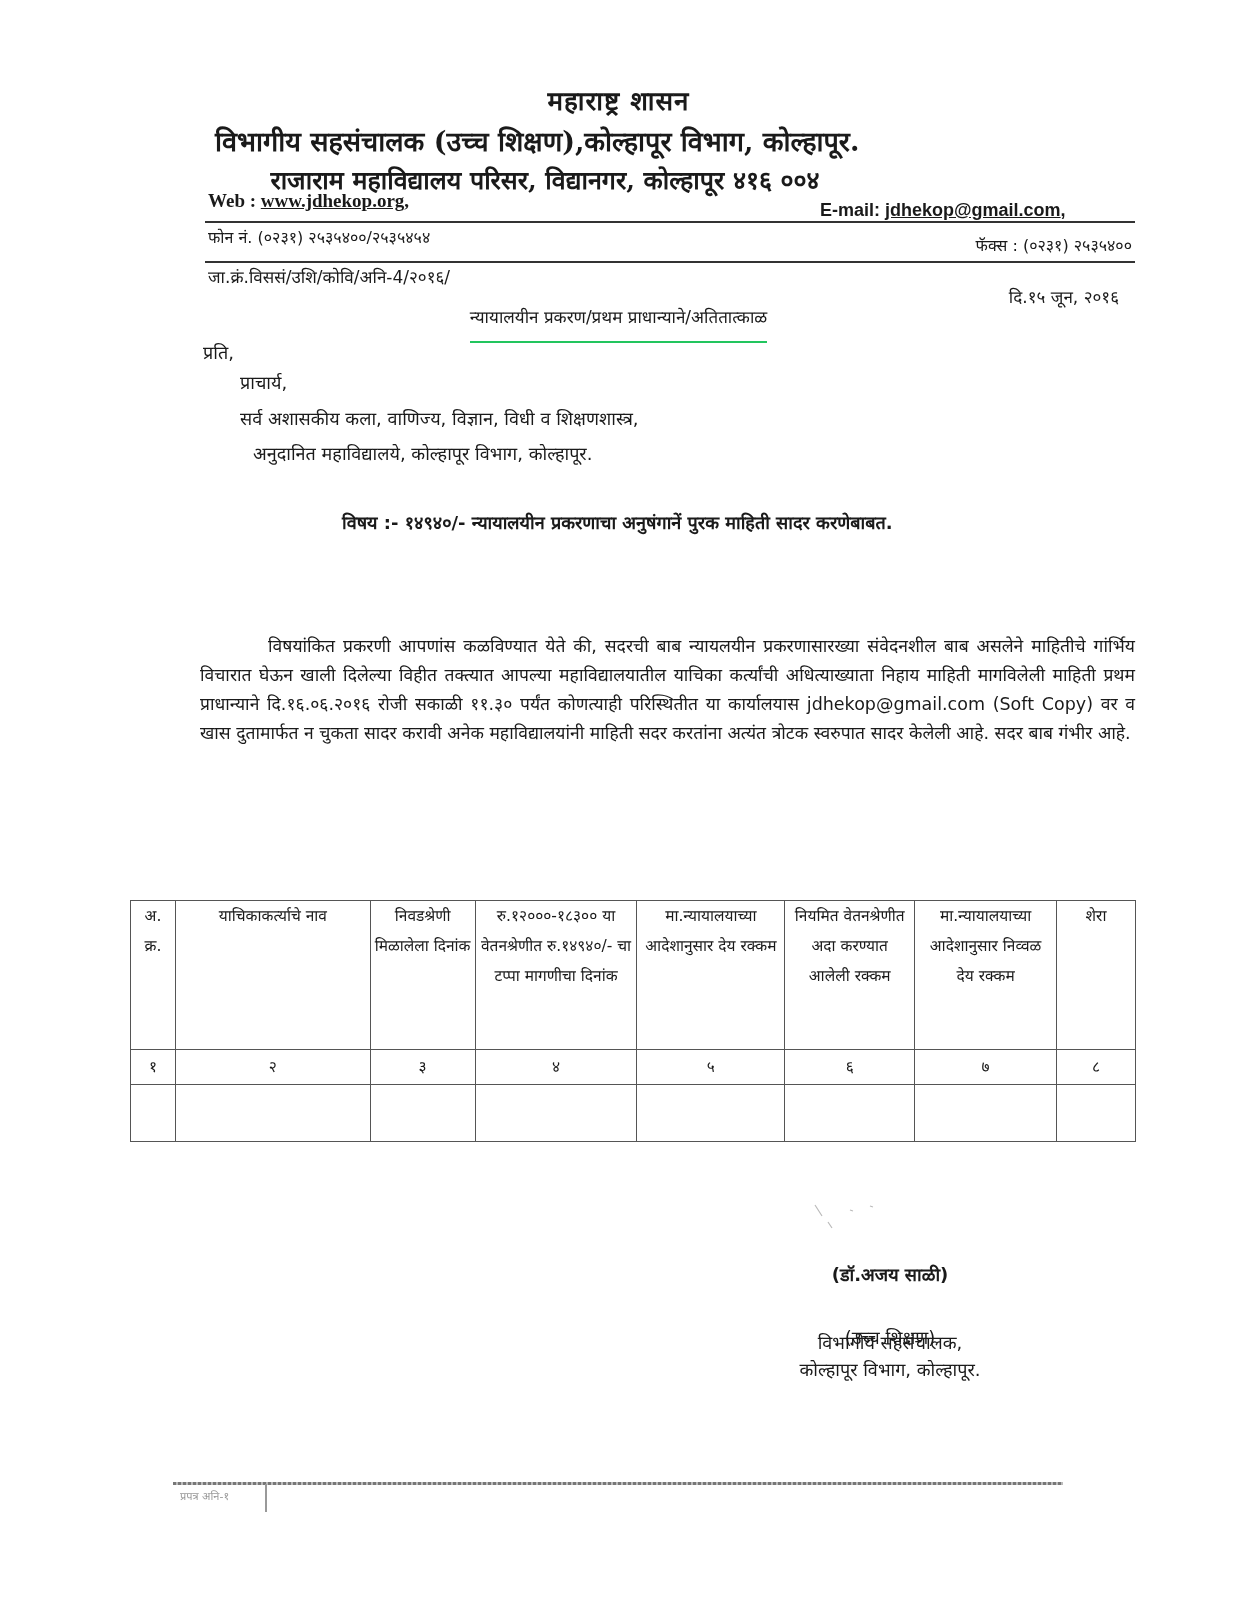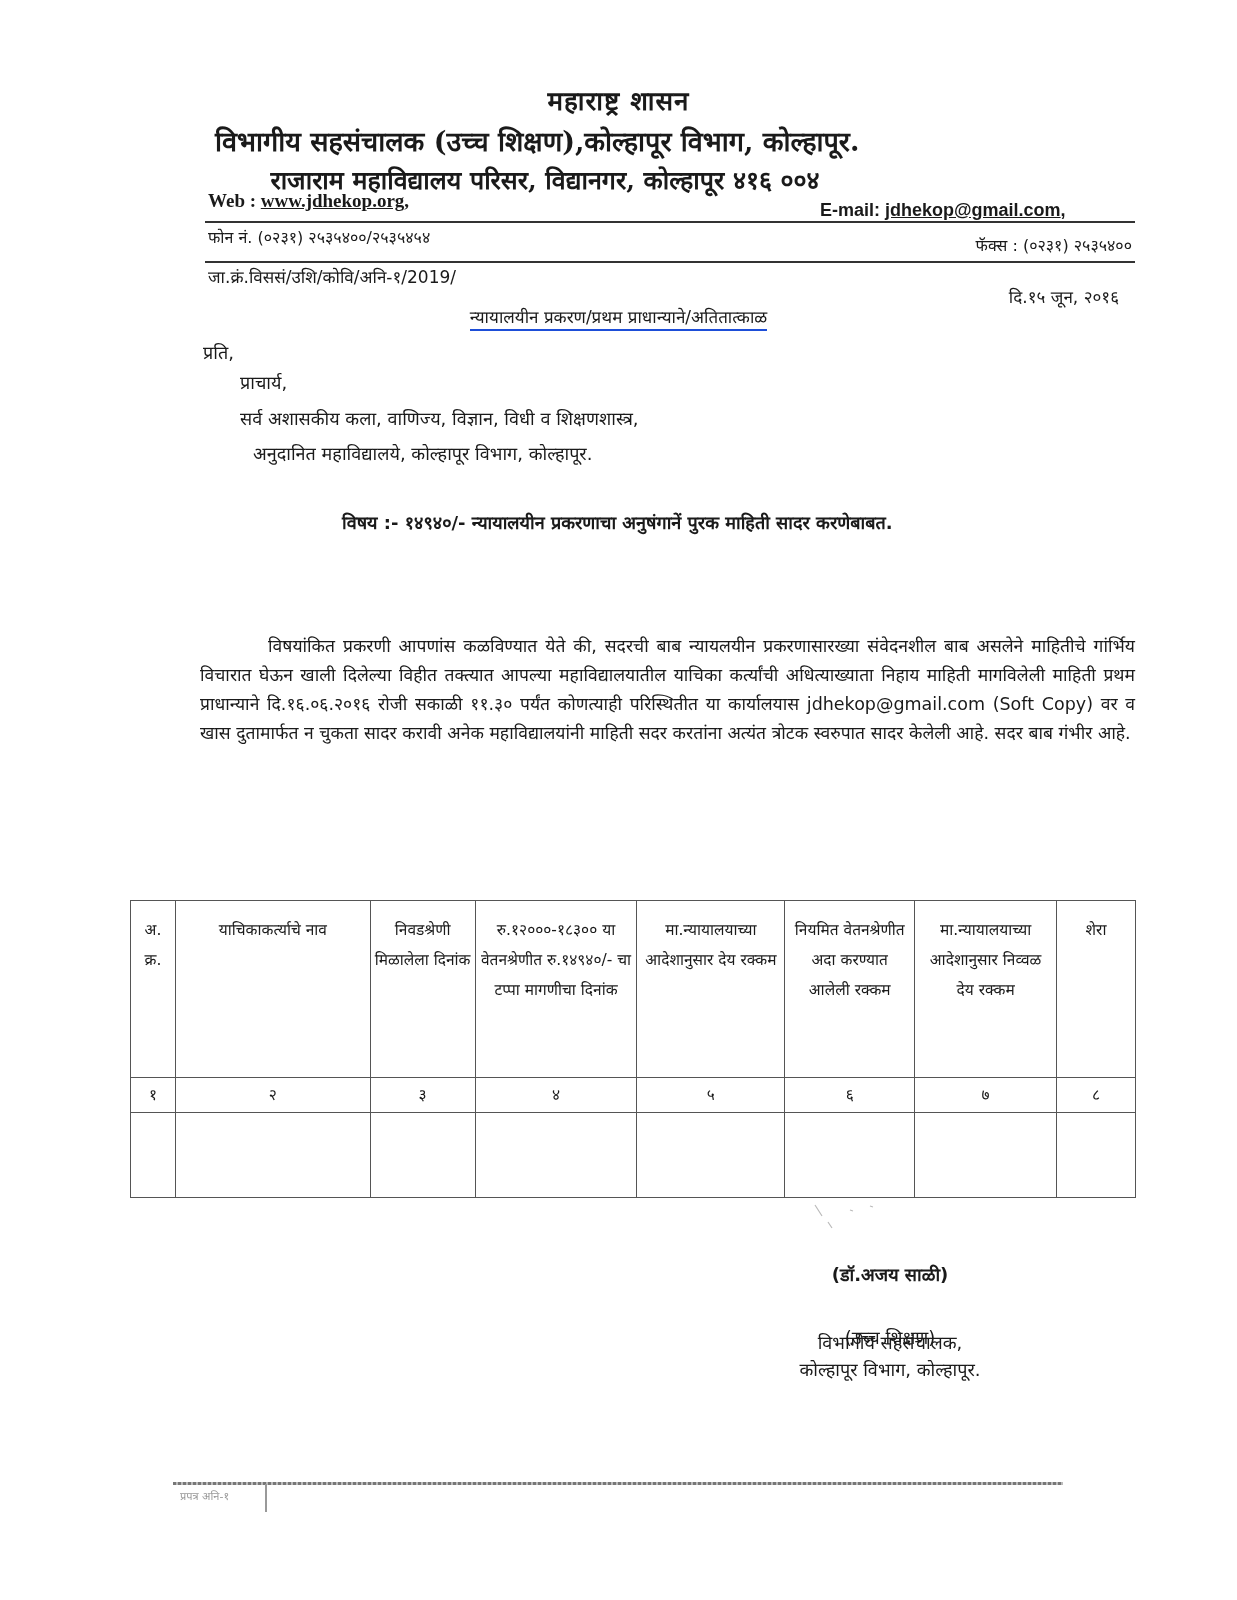--- a/index.html
+++ b/index.html
@@ -12,28 +12,28 @@
     .hdr3 { left:0; width:1090px; top:162px; text-align:center; font-family:"DejaVu Serif", serif; font-size:25px; font-weight:bold; }
     .web { left:208px; top:190px; font-family:"Liberation Serif", serif; font-size:19px; font-weight:bold; }
     .web u, .email u { text-decoration:underline; }
     .email { left:820px; top:200px; font-family:Liberation Sans, sans-serif; font-size:18px; font-weight:bold; }
     .rule { left:205px; width:930px; height:0; border-top:2px solid #333; }
     .phone { left:208px; top:226px; font-size:16px; }
     .fax { right:105px; top:234px; font-size:16px; }
     .ref { left:208px; top:265px; font-size:17px; }
     .date { right:118px; top:285px; font-size:17px; }
     .priority { left:0; width:1237px; top:305px; text-align:center; font-size:17px; }
-    .priority span { border-bottom:2px solid #1d4ed8; padding-bottom:2px; }
+    .priority span { border-bottom:2px solid #22c55e; padding-bottom:14px; }
     .prati { left:203px; top:340px; font-size:18px; }
     .addr { left:240px; font-size:18px; }
     .subject { left:342px; top:510px; font-size:18px; font-weight:bold; }
     .para { left:200px; top:632px; width:935px; font-size:17.5px; line-height:29px; text-align:justify; }
     .para .indent { display:inline-block; width:68px; }
     table.grid { position:absolute; left:130px; top:900px; width:1006px; border-collapse:collapse; font-size:15.5px; }
-    table.grid td { border:1px solid #555; vertical-align:top; text-align:center; padding:14px 4px; line-height:30px; }
+    table.grid td { border:1px solid #555; vertical-align:top; text-align:center; padding:0 4px; line-height:30px; }
     table.grid tr.head td { height:148px; }
     table.grid tr.nums td { height:34px; padding:0; vertical-align:middle; }
     table.grid tr.blank td { height:56px; }
     .sig-scribble { left:810px; top:1200px; width:80px; height:30px; }
     .sig { left:740px; width:300px; text-align:center; font-size:18px; }
     .sig.name { font-weight:bold; }
     .footer-rule { left:173px; top:1482px; width:890px; height:3px; background:repeating-linear-gradient(90deg,#777 0 3px,#bbb 3px 5px); }
     .footer-vrule { left:265px; top:1484px; width:2px; height:28px; background:#999; }
     .footer-txt { left:180px; top:1488px; font-size:11px; color:#999; }
   </style>
@@ -49,21 +49,21 @@
 </div>
 <div class="abs email">
   <span>E-mail: </span><u>jdhekop@gmail.com</u><span>,</span>
 </div>
 
 <div class="abs rule" style="top:221px;"></div>
 <div class="abs phone">फोन नं. (०२३१) २५३५४००/२५३५४५४</div>
 <div class="abs fax">फॅक्स : (०२३१) २५३५४००</div>
 <div class="abs rule" style="top:261px;"></div>
 
-<div class="abs ref">जा.क्रं.विससं/उशि/कोवि/अनि-१/2019/</div>
+<div class="abs ref">जा.क्रं.विससं/उशि/कोवि/अनि-4/२०१६/</div>
 <div class="abs date">दि.१५ जून, २०१६</div>
 
 <div class="abs priority">
   <span>न्यायालयीन प्रकरण/प्रथम प्राधान्याने/अतितात्काळ</span>
 </div>
 
 <div class="abs prati">प्रति,</div>
 <div class="abs addr" style="top:370px;">प्राचार्य,</div>
 <div class="abs addr" style="top:406px;">सर्व अशासकीय कला, वाणिज्य, विज्ञान, विधी व शिक्षणशास्त्र,</div>
 <div class="abs addr" style="top:441px;margin-left:13px;">अनुदानित महाविद्यालये, कोल्हापूर विभाग, कोल्हापूर.</div>

